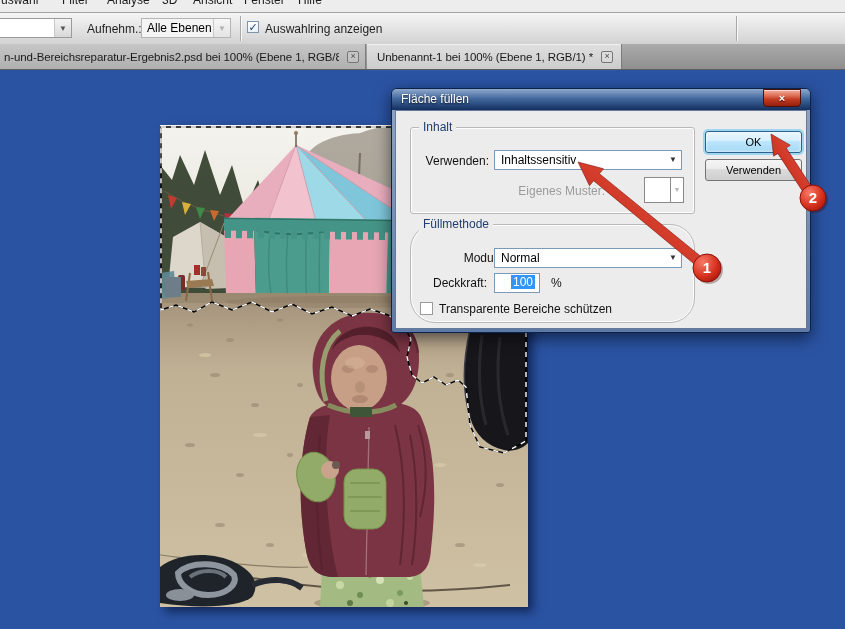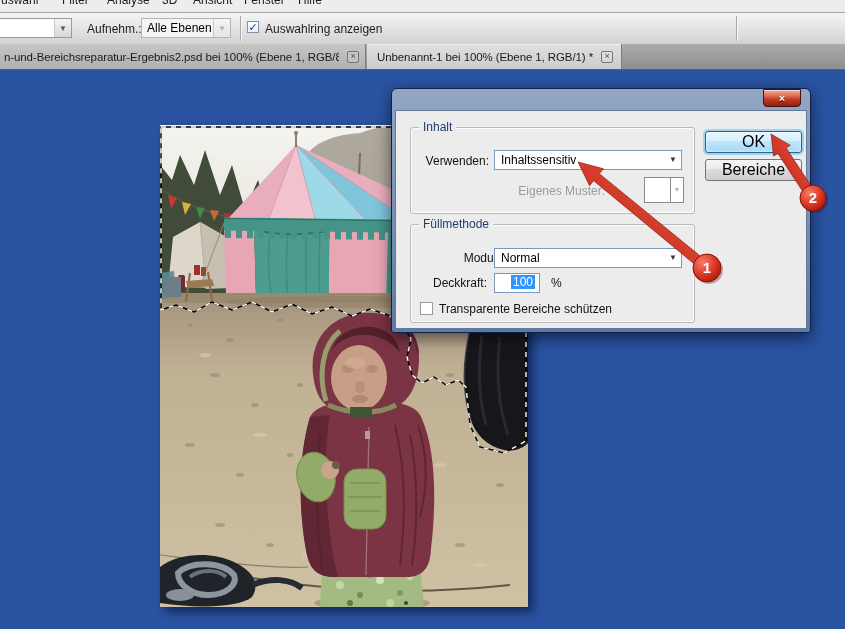--- a/index.html
+++ b/index.html
@@ -57,21 +57,21 @@
   .dlabel.right{text-align:right;}
   .dlabel.gray{color:#9b9b9b;}
   .dlg-select{position:absolute;display:flex;align-items:center;background:#fff;border:1px solid #7b99b8;height:20px;box-sizing:border-box;font-size:12px;}
   .dlg-select .val{flex:1;padding:0 6px;color:#000;white-space:nowrap;}
   .dlg-select .arr{width:16px;text-align:center;font-size:8px;color:#333;line-height:18px;}
   #deckkraft-field{position:absolute;background:#fff;border:1px solid #7b99b8;height:20px;box-sizing:border-box;font-size:12px;padding:1px 3px;}
   #deckkraft-field .sel{background:#3194ff;color:#fff;padding:0 2px;}
   #pattern-swatch{position:absolute;width:40px;height:26px;background:#fff;border:1px solid #8a8a8a;box-sizing:border-box;display:flex;}
   #pattern-swatch .well{flex:1;border-right:1px solid #8a8a8a;}
   #pattern-swatch .parr{width:12px;text-align:center;font-size:7px;color:#b5b5b5;line-height:24px;}
-  .win-btn{position:absolute;width:97px;height:22px;border-radius:3px;font-size:16px;text-align:center;line-height:20px;color:#000;box-sizing:border-box;}
+  .win-btn{position:absolute;width:97px;height:22px;border-radius:3px;font-size:11px;text-align:center;line-height:20px;color:#000;box-sizing:border-box;}
   #ok-btn{border:1px solid #2c628b;background:linear-gradient(#eaf6fd,#d7effc 45%,#bde6fd 46%,#a6d9f4);
     box-shadow:0 0 0 2px #9ed5f0, inset 0 0 3px #fff;}
   #cancel-btn{border:1px solid #747474;background:linear-gradient(#f5f5f5,#ebebeb 45%,#dcdcdc 46%,#cecece);}
 
   
   #overlay{left:0;top:0;width:845px;height:629px;pointer-events:none;z-index:60;}
   #dialog{z-index:30;} #canvas{z-index:1;}
 </style>
 </head>
 <body>
@@ -307,55 +307,58 @@
 
       <g>
         <path d="M1,2 L366,2 L366,316 L344,328 L320,322 L310,300 L306,262 L298,255 L286,260 L274,252 L262,258 L252,250 L247,232 L251,214 L243,200 L228,190 L210,184 L192,191 L172,182 L152,189 L132,179 L112,187 L92,177 L72,185 L52,177 L34,187 L16,180 L1,185 Z" fill="none" stroke="#000" stroke-width="1.4"></path>
         <path d="M1,2 L366,2 L366,316 L344,328 L320,322 L310,300 L306,262 L298,255 L286,260 L274,252 L262,258 L252,250 L247,232 L251,214 L243,200 L228,190 L210,184 L192,191 L172,182 L152,189 L132,179 L112,187 L92,177 L72,185 L52,177 L34,187 L16,180 L1,185 Z" fill="none" stroke="#fff" stroke-width="1.4" stroke-dasharray="5 5"></path>
       </g>
     </svg>
   </div>
 </div>
 
 <div id="dialog" class="abs">
+  <div id="dlg-title">
+    <span>Fläche füllen</span>
+  </div>
   <div id="dlg-close">×</div>
   <div id="dlg-body">
 
     <div class="groupbox" style="left:14px;top:16px;width:283px;height:85px;">
       <span class="legend">Inhalt</span>
       <span class="dlabel right" style="left:0;width:78px;top:26px;">Verwenden:</span>
       <div class="dlg-select" style="left:83px;top:22px;width:188px;">
         <span class="val">Inhaltssensitiv</span>
         <span class="arr">▼</span>
       </div>
       <span class="dlabel right gray" style="left:60px;width:134px;top:56px;">Eigenes Muster:</span>
       <div id="pattern-swatch" style="left:233px;top:49px;">
         <span class="well"></span>
         <span class="parr">▼</span>
       </div>
     </div>
 
-    <div class="groupbox" style="left:14px;top:113px;width:283px;height:97px;">
+    <div class="groupbox" style="left:14px;top:113px;width:283px;height:97px;border-radius:25px;">
       <span class="legend">Füllmethode</span>
       <span class="dlabel right" style="left:16px;width:76px;top:26px;text-align:right;">Modus:</span>
       <div class="dlg-select" style="left:83px;top:23px;width:188px;">
         <span class="val">Normal</span>
         <span class="arr">▼</span>
       </div>
       <span class="dlabel right" style="left:0;width:76px;top:51px;">Deckkraft:</span>
       <div id="deckkraft-field" style="left:83px;top:48px;width:46px;padding-left:16px;">
         <span class="sel">100</span>
       </div>
       <span class="dlabel" style="left:140px;top:51px;">%</span>
       <div class="checkbox empty" style="left:9px;top:77px;width:13px;height:13px;"></div>
       <span class="dlabel" style="left:28px;top:77px;">Transparente Bereiche schützen</span>
     </div>
 
     <div class="win-btn" id="ok-btn" style="left:309px;top:20px;">OK</div>
-    <div class="win-btn" id="cancel-btn" style="left:309px;top:48px;">Bereiche</div>
+    <div class="win-btn" id="cancel-btn" style="left:309px;top:48px;">Verwenden</div>
   </div>
 </div>
 
 <svg id="overlay" class="abs" width="845" height="629" viewBox="0 0 845 629">
   <defs>
     <linearGradient id="ag" x1="0" y1="1" x2="1" y2="0">
       <stop offset="0" stop-color="#b71c0c"></stop>
         <stop offset="1" stop-color="#ef5a48"></stop>
     </linearGradient>
     <radialGradient id="bg" cx="0.35" cy="0.3" r="0.85">

